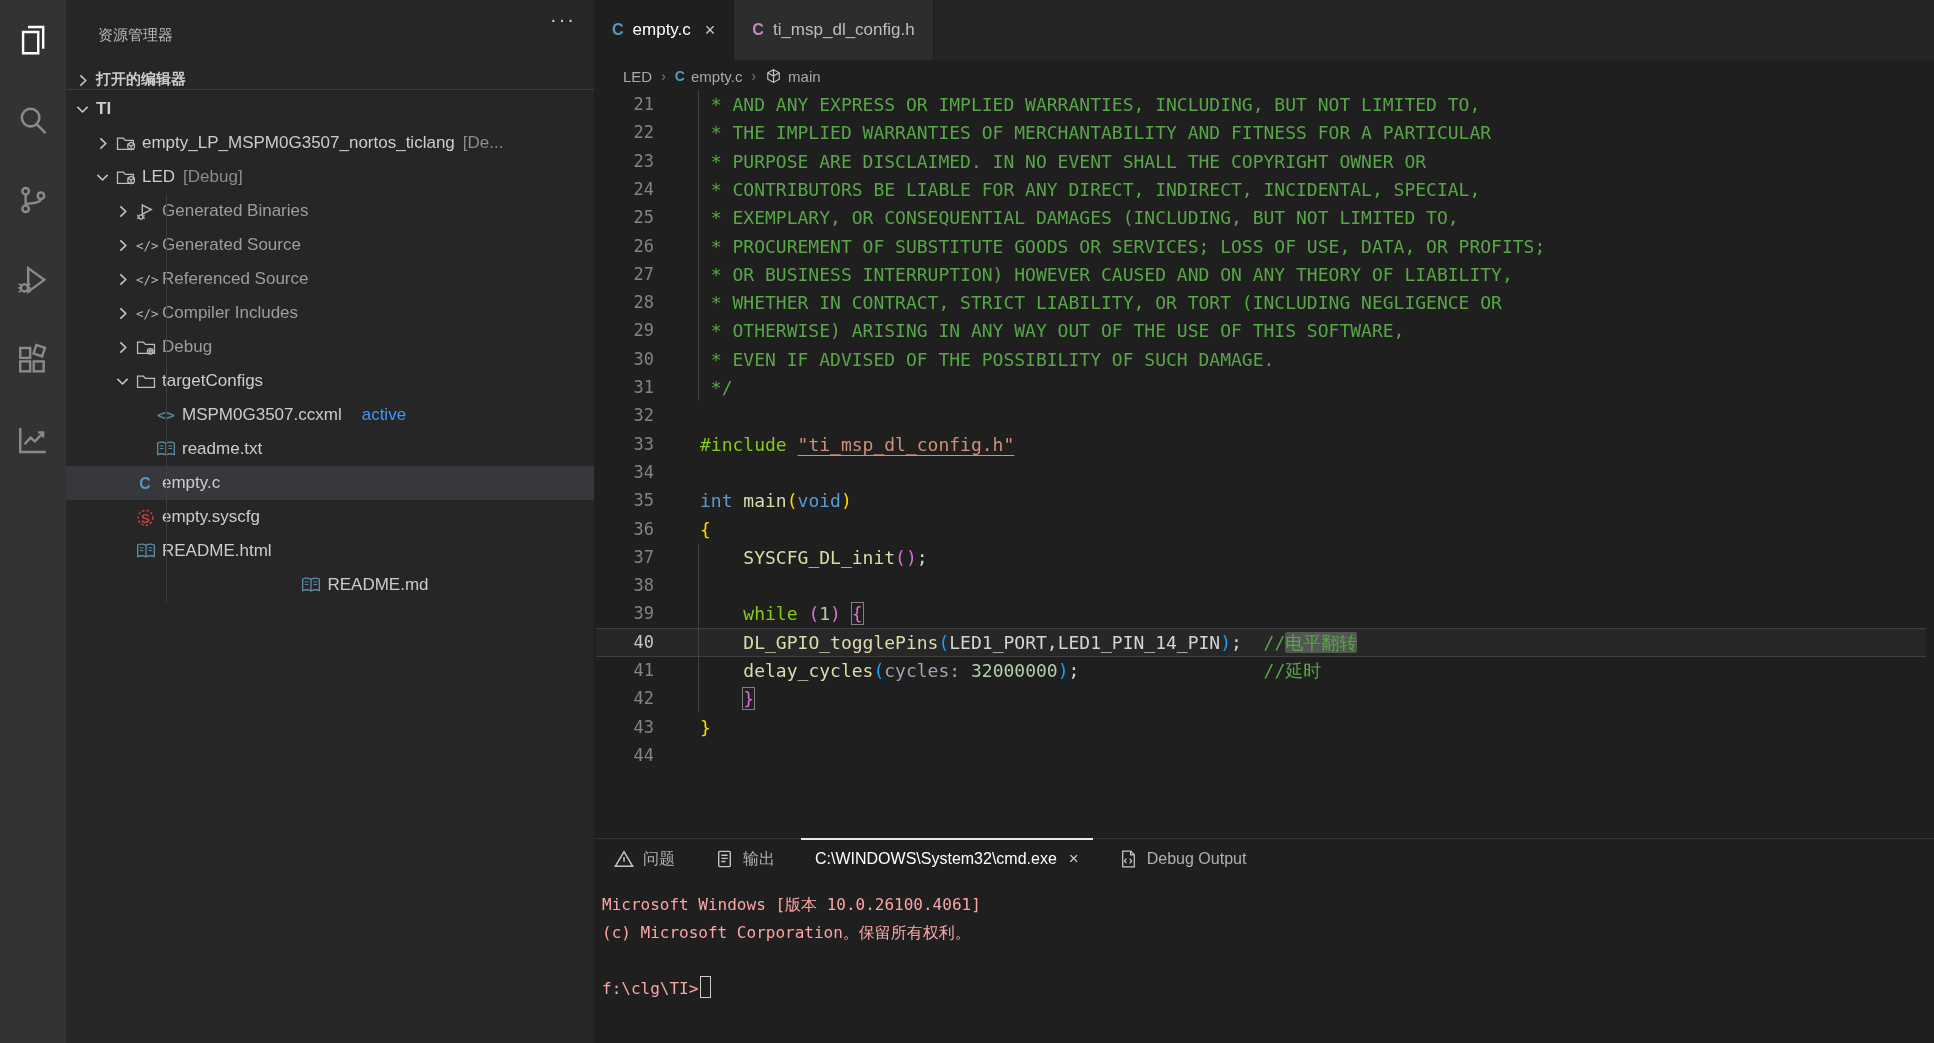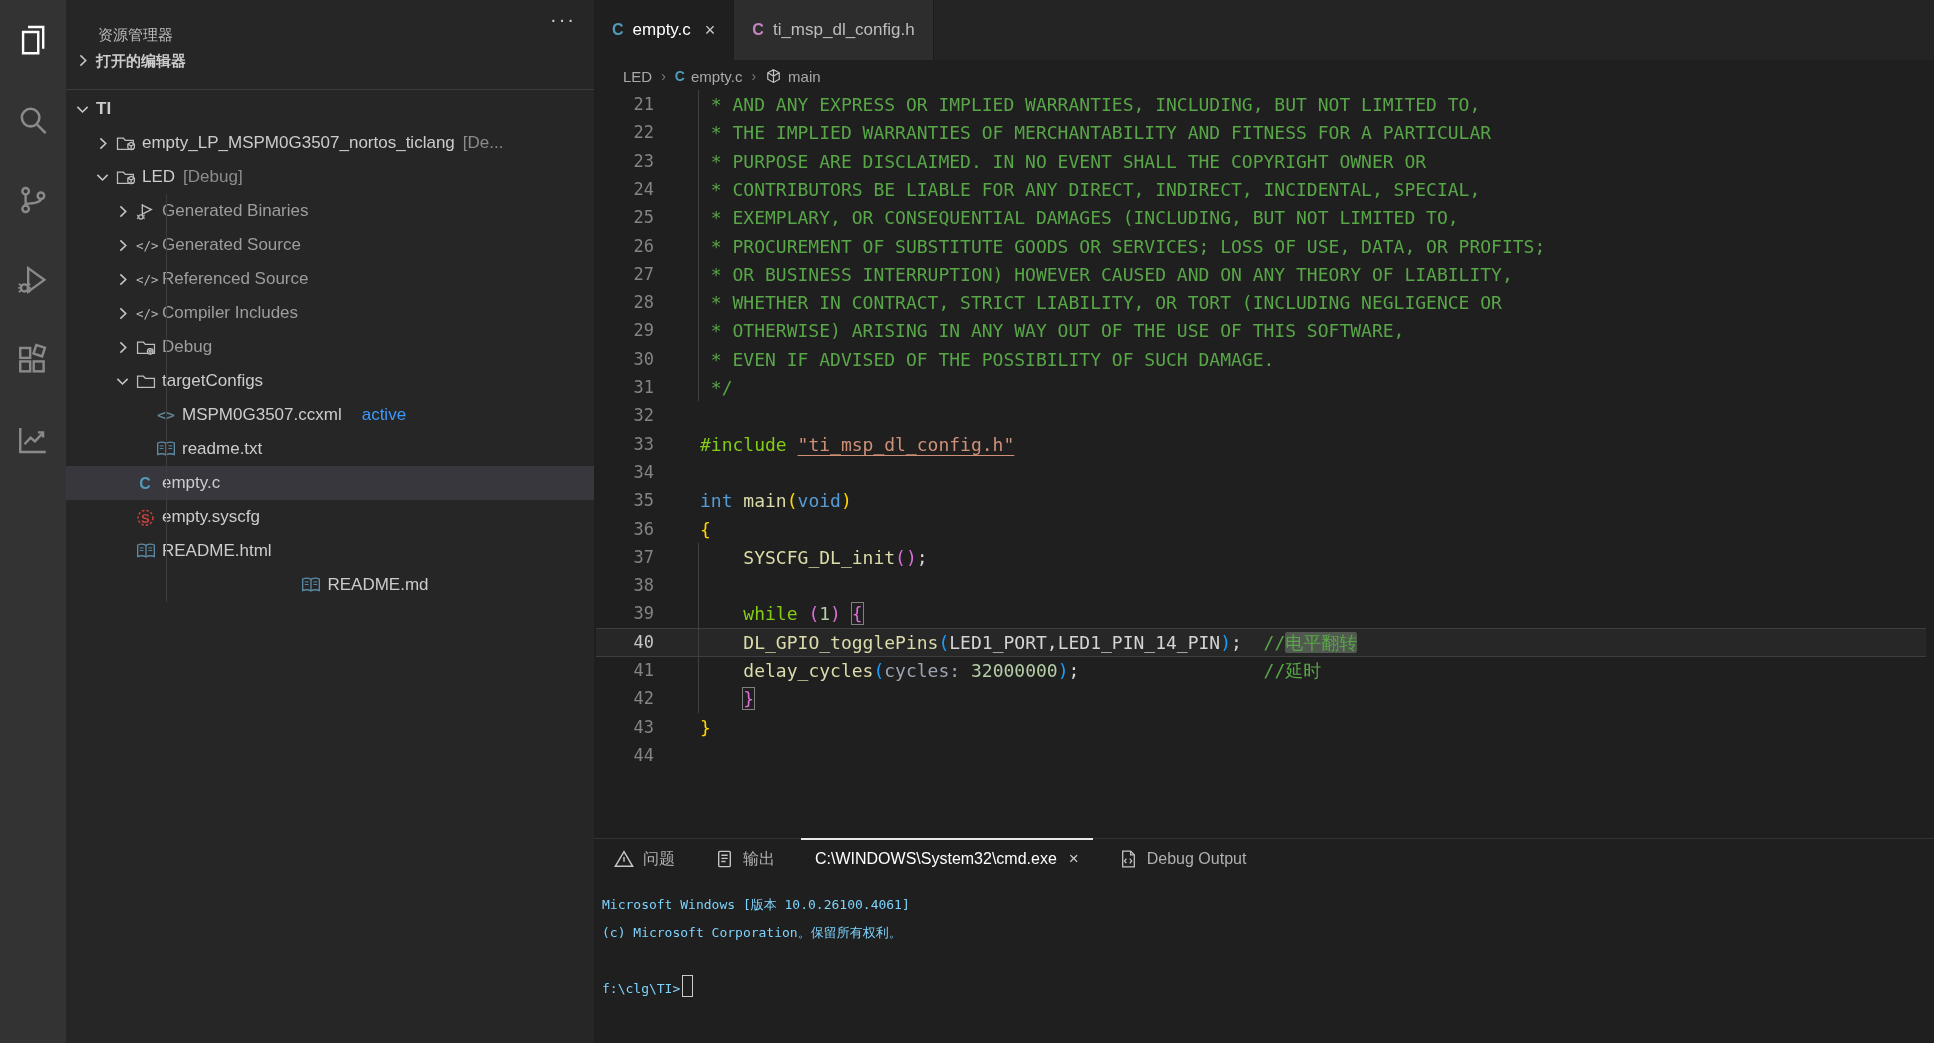--- a/index.html
+++ b/index.html
@@ -11,21 +11,21 @@
   .activitybar { position:absolute; left:0; top:0; width:66px; height:1043px; background:#333333; z-index:5; }
   .ab-item { width:66px; height:80px; display:flex; align-items:center; justify-content:center; color:#8a8a8a; cursor:pointer; }
   .ab-item.active { color:#ffffff; }
   .ab-item svg { display:block; }
 
   
   .sidebar { position:absolute; left:66px; top:0; width:528px; height:1043px; background:#262626; color:#cccccc; z-index:4; }
   .sidebar-title { position:absolute; left:0; top:0; width:100%; height:52px; }
   .sidebar-title .t { position:absolute; left:32px; top:15px; font-size:15px; color:#bbbbbb;margin-top:11px; }
   .sidebar-title .more { position:absolute; right:18px; top:8px; font-size:20px; letter-spacing:2px; color:#cccccc; cursor:pointer; }
-  .section-hdr { position:absolute; left:0; top:52px; width:100%; height:38px; display:flex; align-items:flex-start;
+  .section-hdr { position:absolute; left:0; top:52px; width:100%; height:38px; display:flex; align-items:flex-end;
                  border-bottom:1px solid #3c3c3c; font-weight:bold; font-size:15px; }
   .section-hdr .chev { width:22px; margin-left:8px; color:#c5c5c5; display:flex; }
   .tree { position:absolute; left:0; top:92px; width:100%; }
   .trow { position:relative; width:100%; height:34px; display:flex; align-items:center; font-size:17px; cursor:pointer; white-space:nowrap; }
   .trow.selected { background:#37373d; }
   .trow .chev { width:22px; min-width:22px; color:#c5c5c5; display:flex; align-items:center; }
   .trow .ticon { width:26px; min-width:26px; display:flex; align-items:center; }
   .trow .lbl { color:#cccccc; }
   .trow.bold .lbl { font-weight:bold; }
   .trow.dim .lbl { color:#9d9d9d; }
@@ -72,21 +72,21 @@
 
   
   .panel { position:absolute; left:0; top:838px; width:100%; height:205px; background:#1f1f1f; border-top:1px solid #333333; }
   .panel-tabs { position:absolute; left:0; top:0; width:100%; height:40px; display:flex; }
   .ptab { position:relative; height:40px; display:flex; align-items:center; padding:0 20px; font-size:16px; color:#b0b0b0; cursor:pointer; }
   .ptab svg { margin-right:9px; }
   .ptab.active { color:#ffffff; }
   .ptab.active::before { content:""; position:absolute; left:6px; right:6px; top:-1px; height:2px; background:#e8e8e8; }
   .ptab .close { margin-left:12px; font-size:17px; color:#cccccc; }
   .terminal { position:absolute; left:8px; top:52px; font-family:"DejaVu Sans Mono", monospace;
-              font-size:13px; line-height:28px; color:#7dd3fc; white-space:pre; }
+              font-size:16px; line-height:28px; color:#fca5a5; white-space:pre; }
   .tcursor { display:inline-block; width:11px; height:22px; border:1px solid #cccccc; vertical-align:-4px; margin-left:2px; }
 </style>
 </head>
 <body>
 
 <div class="app">
   <div class="activitybar" id="activitybar">
       <div class="ab-item active">
         <span>
           <svg width="34" height="34" viewBox="0 0 24 24">

